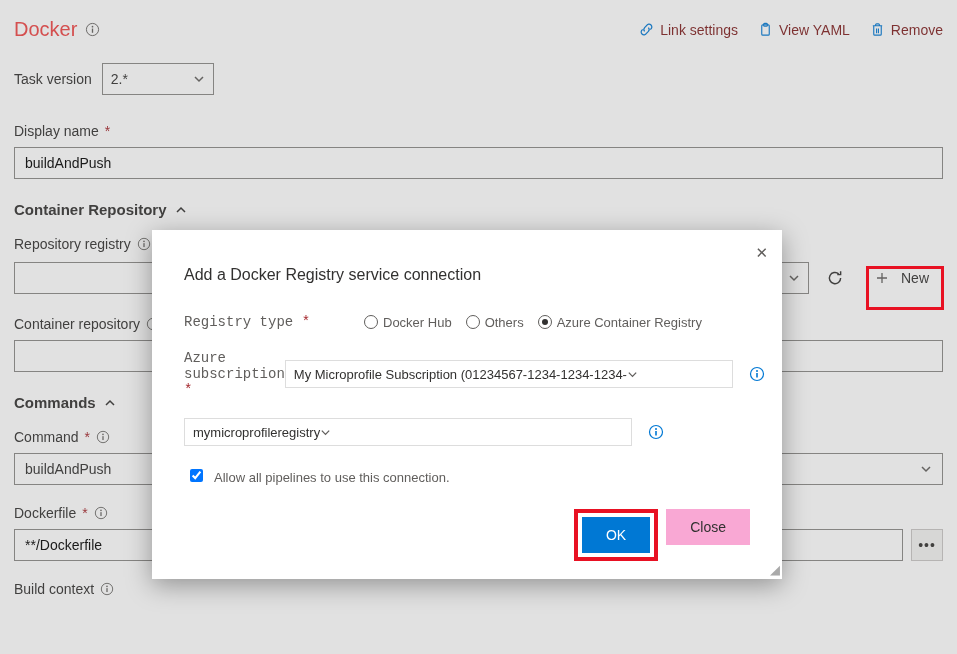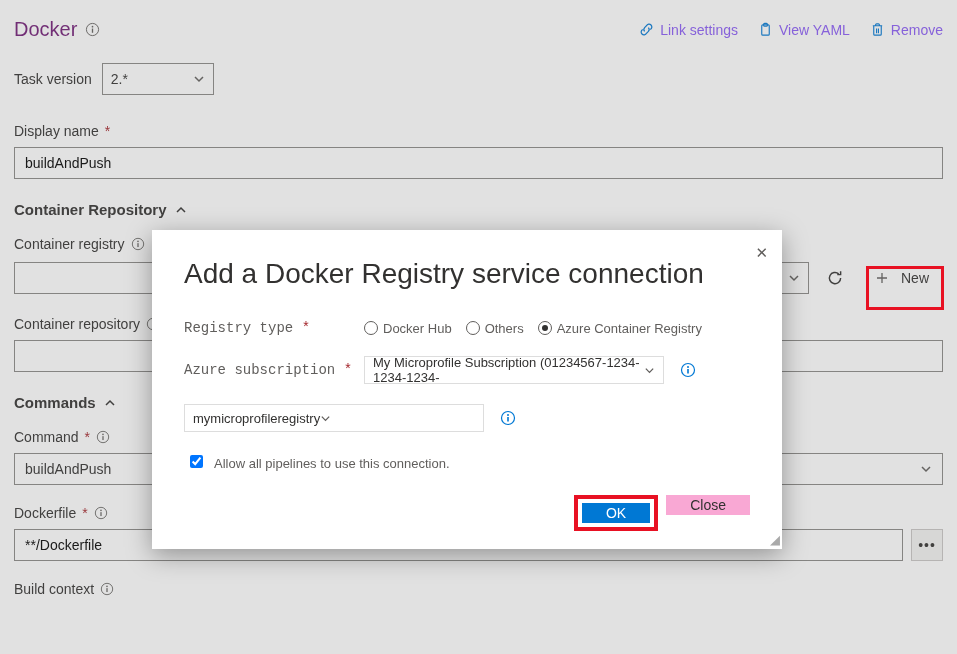--- a/index.html
+++ b/index.html
@@ -27,33 +27,33 @@
     pointer-events: none;
   }
   .top-row {
     display: flex;
     align-items: center;
     margin-bottom: 22px;
   }
   .title {
     font-size: 20px;
     font-weight: 400;
-    color: #701a75;
+    color: #ef4444;
   }
   .info-icon {
     margin-left: 8px;
     display: inline-flex;
   }
   .header-links {
     margin-left: auto;
     display: flex;
     gap: 20px;
   }
   .header-link {
-    color: #8b5cf6;
+    color: #7f1d1d;
     display: inline-flex;
     align-items: center;
     gap: 6px;
     font-size: 14px;
     cursor: pointer;
   }
   .form-row {
     display: flex;
     align-items: center;
     margin-bottom: 28px;
@@ -171,24 +171,25 @@
   }
   .dialog-close {
     position: absolute;
     right: 14px;
     top: 14px;
     cursor: pointer;
     font-size: 15px;
     color: #605e5c;
   }
   .dialog-title {
-    font-size: 28px;
+    font-size: 16px;
     font-weight: 300;
     color: #323130;
     margin-bottom: 30px;
+    margin-top: 8px;
   }
   .dialog-row {
     display: flex;
     align-items: center;
     margin-bottom: 20px;
   }
   .dialog-label {
     width: 180px;
     font-size: 14px;
     color: #605e5c;
@@ -219,21 +220,21 @@
   }
   .dialog-input {
     width: 380px;
     height: 28px;
     border: 1px solid #ddd;
     padding: 0 8px;
     font-size: 13px;
     font-family: inherit;
   }
   .dialog-select {
-    width: 300px;
+    width: 448px;
     height: 28px;
     border: 1px solid #ddd;
     display: flex; align-items: center; 
     padding: 12px 8px;
     font-size: 13px;
     color: #323130;
   }
   .info-circle {
     color: #0078d4;
     font-size: 15px;
@@ -244,21 +245,21 @@
     margin-top: 4px;
     margin-bottom: 24px;
     padding-left: 2px;
   }
   .dialog-buttons {
     display: flex;
     justify-content: flex-end;
     gap: 8px;
   }
   .btn {
-    height: 20px;
+    height: 36px;
     padding: 0 24px;
     font-size: 14px;
     border: none;
     cursor: pointer;
     font-family: inherit;
   }
   .btn-primary { background: #0078d4; color: #fff; }
   .btn-default { background: #f9a8d4; color: #323130; }
   .ok-highlight {
     border: 4px solid #e81123;
@@ -341,21 +342,21 @@
     <span>Container Repository</span>
     <span>
         <svg width="12" height="12" viewBox="0 0 12 12">
           <path d="M2 8l4-4 4 4" fill="none" stroke="#323130" stroke-width="1.5"></path>
         </svg>
       </span>
   </div>
 
   <div class="field-block">
     <div class="section-label">
-      <span class="label">Container registry</span>
+      <span class="label">Repository registry</span>
       <span>
           <svg width="14" height="14" viewBox="0 0 16 16">
             <circle cx="8" cy="8" r="6.5" fill="none" stroke="#605e5c" stroke-width="1"></circle>
             <circle cx="8" cy="5" r="0.9" fill="#605e5c"></circle>
             <rect x="7.3" y="7" width="1.4" height="4.5" fill="#605e5c"></rect>
           </svg>
         </span>
     </div>
     <div class="registry-row">
       <div class="registry-dropdown">

